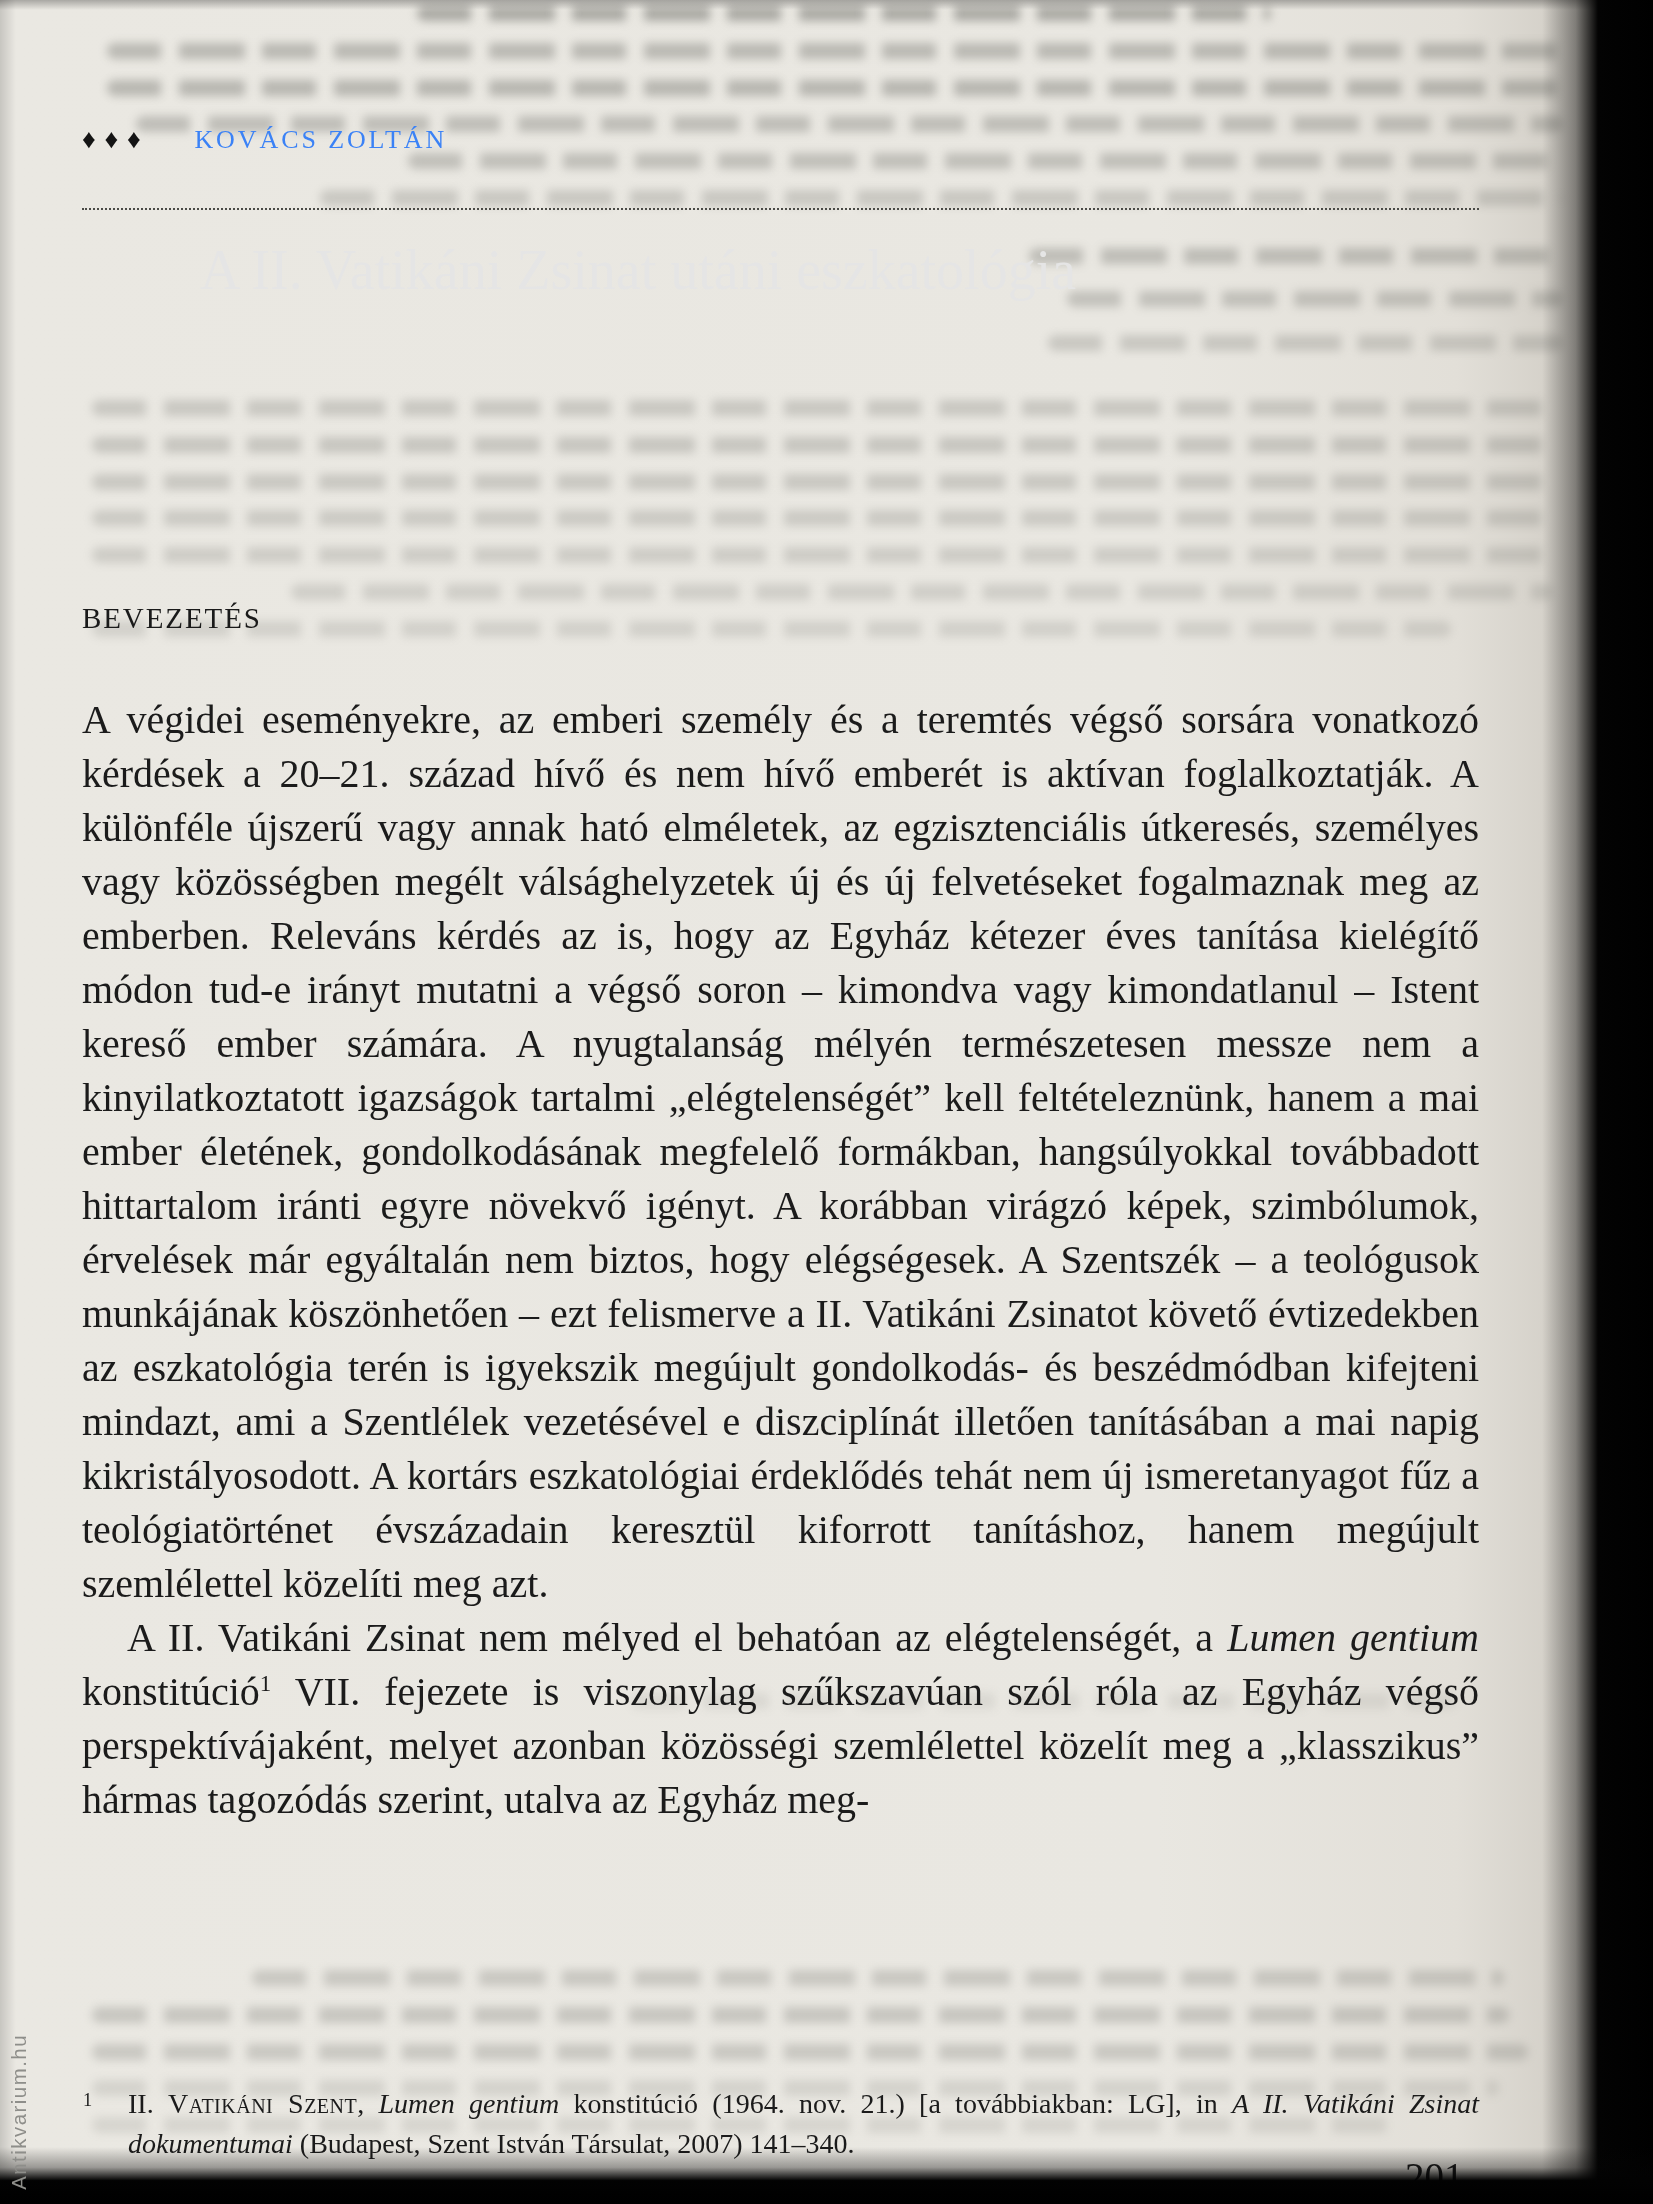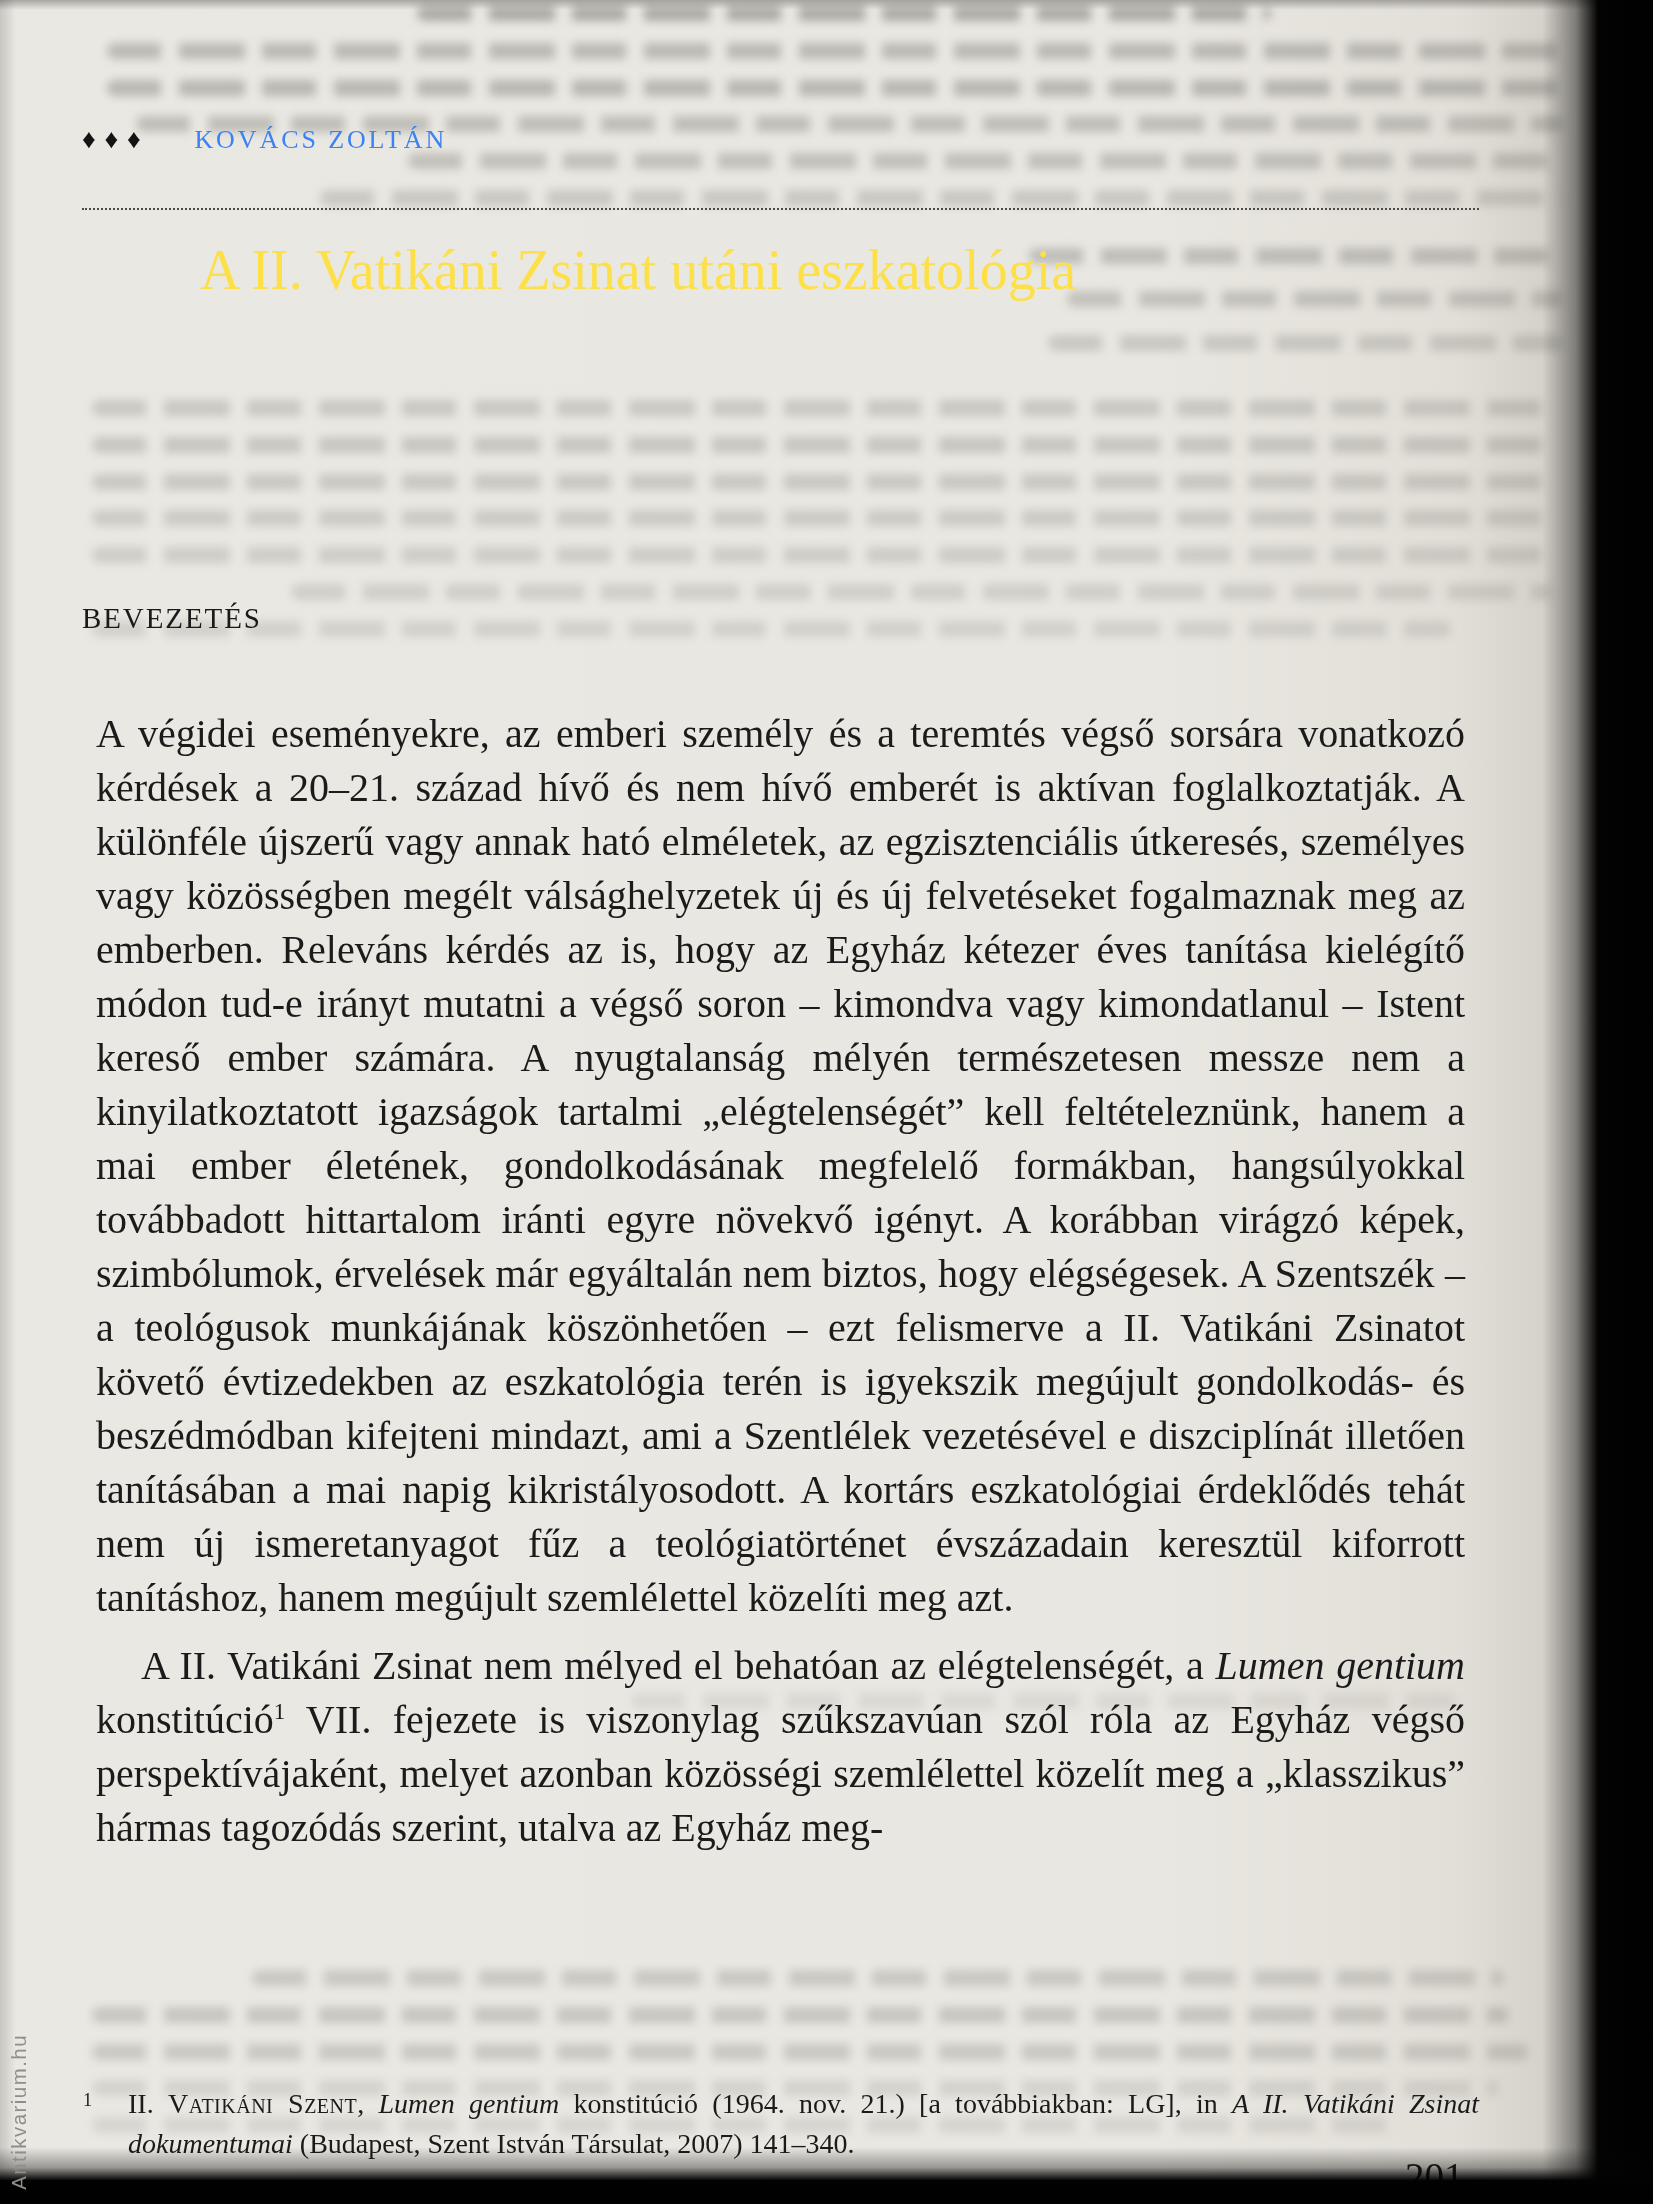--- a/index.html
+++ b/index.html
@@ -22,24 +22,24 @@
     filter: blur(4.9px); z-index: 1;
     background: repeating-linear-gradient(90deg,
       #7f7f79 0px 54px, rgba(127,127,121,0) 54px 72px,
       #7f7f79 72px 138px, rgba(127,127,121,0) 138px 155px);
   }
   .textlayer { position: absolute; inset: 0; z-index: 3; }
   .header-row { position: absolute; top: 124px; left: 82px; display: flex; align-items: baseline; gap: 45px; }
   .diamonds { font-size: 27px; letter-spacing: 8.7px; color: #141414; }
   .author { font-size: 26px; letter-spacing: 2.9px; color: #3b82f6; }
   .header-rule { position: absolute; top: 208px; left: 82px; width: 1397px; height: 0; border-top: 2.9px dotted #4a4a46; }
-  .title { position: absolute; top: 233px; left: 200px; font-size: 56px; line-height: 74px; color: #fde047; }
+  .title { position: absolute; top: 233px; left: 200px; font-size: 56px; line-height: 74px; color: #e5e5e5; }
   .section-heading { position: absolute; top: 594px; left: 82px; font-size: 29px; letter-spacing: 1.9px; color: #1a1a1a; margin-top: 8px; }
   .body-text { position: absolute; top: 693px; left: 82px; width: 1397px; font-size: 40px; line-height: 54px; text-align: justify; }
-  .body-text p { margin: 14px; }
+  .body-text p { margin: 0; }
   .par2 { text-indent: 45px; }
   em { font-style: italic; }
   sup.fnref { font-size: 23px; vertical-align: super; line-height: 0; }
   .footnote { position: absolute; top: 2084px; left: 128px; width: 1351px; font-size: 28px; line-height: 40px; text-align: justify; }
   .fn-marker { position: absolute; left: -45px; top: -3.9px; font-size: 18.4px; }
   .sc { font-variant: small-caps; letter-spacing: 0.5px; }
   .page-number { position: absolute; top: 2154px; left: 1405px; font-size: 39px; z-index: 4; color: #1b1b1b; }
   .edge-right {
     position: absolute; top: 0; right: 0; width: 112px; height: 100%; z-index: 6;
     background: linear-gradient(90deg, rgba(5,5,5,0) 0%, rgba(5,5,5,0.4) 30%, #030303 50%, #000 100%);

